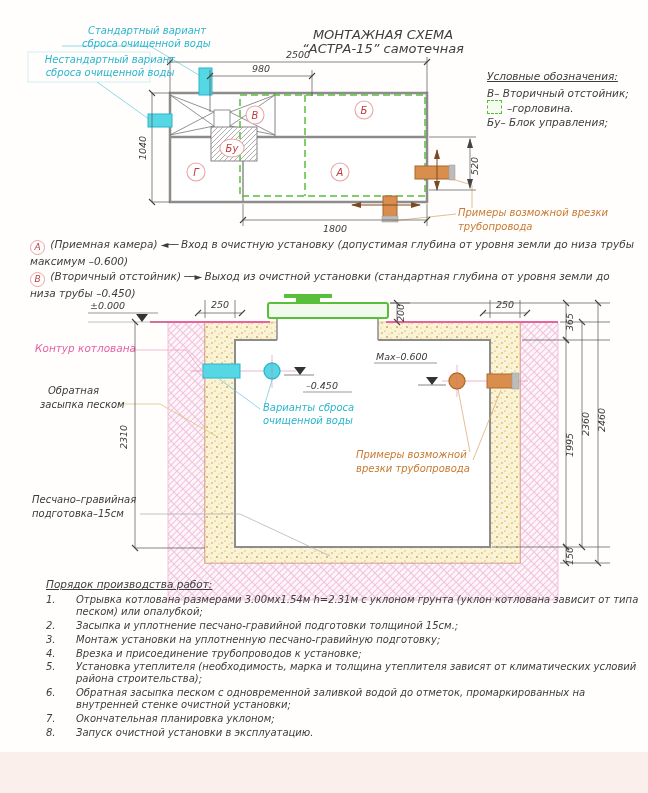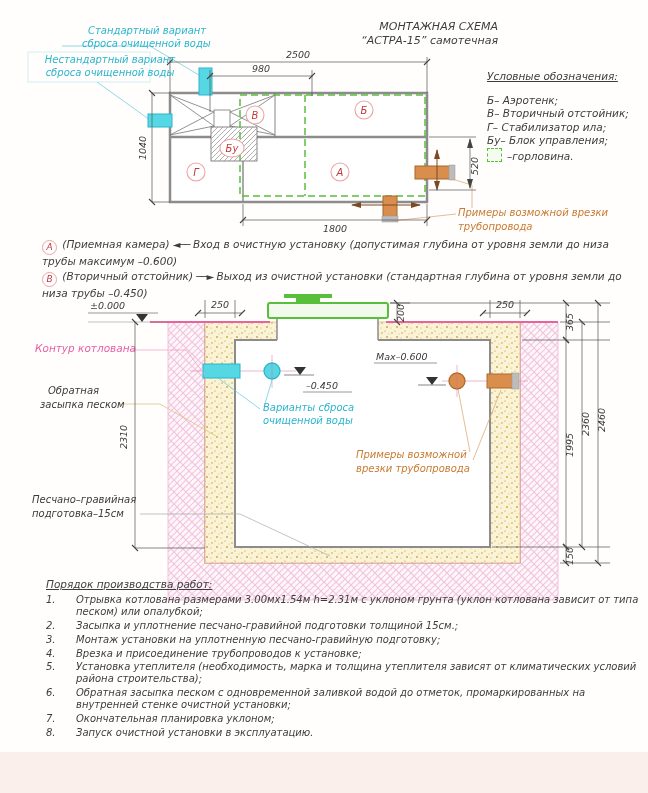--- a/index.html
+++ b/index.html
@@ -8,28 +8,28 @@
   .abs{position:absolute;}
   svg{position:absolute;left:0;top:0;}
   svg text{font-family:"DejaVu Sans",sans-serif;font-style:italic;}
   .dtxt{font-size:9.5px;fill:#3a3a3a;}
   .ltr{font-size:10px;fill:#c0393b;}
   .ctxtS{font-size:10px;fill:#2ab5cc;}
   .otxtS{font-size:10px;fill:#c87a32;}
   .ptxtS{font-size:10.5px;fill:#e75fa4;}
   .ktxt{font-size:10px;fill:#3a3a3a;}
   
-  .title{left:268px;top:20px;width:230px;text-align:right;font-size:11px;color:#3d3d3d;line-height:14px;}
+  .title{left:268px;top:28px;width:230px;text-align:center;font-size:13px;color:#3d3d3d;line-height:14px;}
   .cyanlbl{font-size:10px;color:#2ab5cc;line-height:12.5px;}
   .legend{left:487px;top:70px;width:158px;font-size:10.5px;line-height:13.6px;color:#3d3d3d;}
-  .legend .lg-title{text-decoration:underline;margin-bottom:10px;font-style:italic;}
+  .legend .lg-title{text-decoration:underline;margin-bottom:3px;font-style:italic;}
   .neckbox{display:inline-block;width:13px;height:12px;border:1.6px dashed #58bf3b;
            background:#f4fbef;margin-right:5px;vertical-align:-2px;}
   .notes{left:30px;top:238px;width:608px;font-size:10.5px;line-height:13.5px;color:#3d3d3d;}
-  .notes p{margin:0 0 1px 12px;}
+  .notes p{margin:0 0 1px 0;}
   .circ{display:inline-block;width:13px;height:13px;line-height:13px;border:1px solid #eba4a6;
         border-radius:50%;color:#c0393b;font-size:9px;text-align:center;font-style:italic;
         vertical-align:-2px;margin-right:2px;background:#fff;}
   .arrow{color:#3d3d3d;letter-spacing:-1px;font-style:normal;font-size:10px;}
   .worklist{left:33px;top:578px;width:602px;font-size:10px;line-height:12.2px;color:#3d3d3d;margin-left:13px;}
   .worklist .wl-title{text-decoration:underline;font-size:10.5px;margin-bottom:4px;}
   .wl-item{display:flex;margin-bottom:1.5px;}
   .wl-num{width:30px;flex:none;}
   .wl-text{flex:1;}
   .bottomstrip{left:0;top:752px;width:648px;height:41px;background:#fbefec;}
@@ -284,27 +284,25 @@
   <div>Стандартный вариант</div>
   <div style="margin-left:-6px">сброса очищенной воды</div>
 </div>
 <div class="abs cyanlbl" style="left:30px;top:54px;width:160px;text-align:center;">
   <div>Нестандартный вариант</div>
   <div>сброса очищенной воды</div>
 </div>
 
 <div class="abs legend">
   <div class="lg-title">Условные обозначения:</div>
-  <div>Б– Аэротенк;</div>
   <div>В– Вторичный отстойник;</div>
-  <div>Г– Стабилизатор ила;</div>
-  <div>Бу– Блок управления;</div>
   <div>
     <span class="neckbox"></span><span>–горловина.</span>
   </div>
+  <div>Бу– Блок управления;</div>
 </div>
 
 <div class="abs notes">
   <p>
     <span class="circ">А</span>
     <span>(Приемная камера)</span>
     <span class="arrow">◄──</span>
     <span>Вход в очистную установку (допустимая глубина от уровня земли до низа трубы максимум –0.600)</span>
   </p>
   <p>

